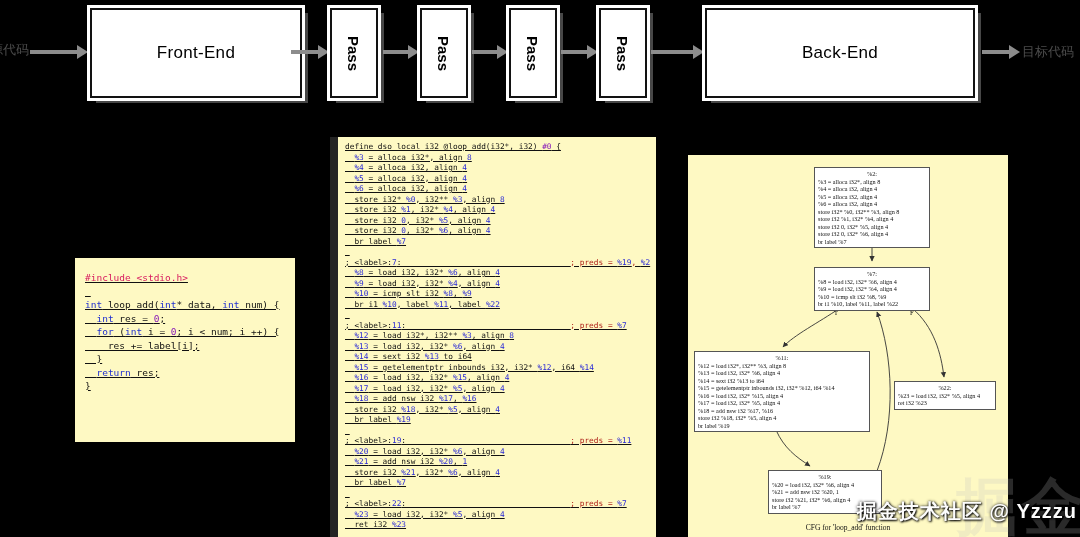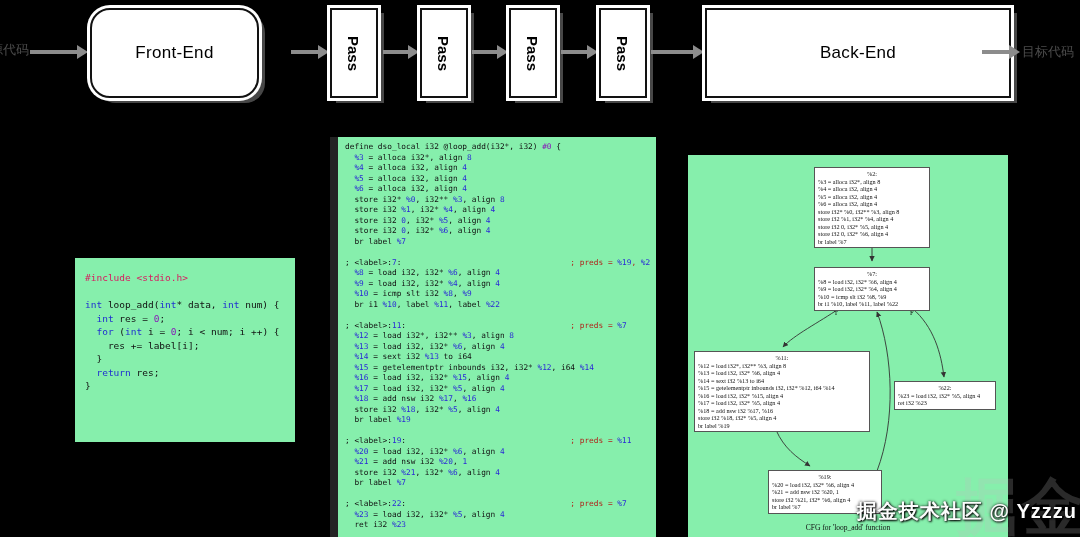--- a/index.html
+++ b/index.html
@@ -15,21 +15,21 @@
            box-shadow:0 0 0 3px #fff, 6px 5px 0 0 rgba(130,130,130,.55); }
   .stage-label-big { font-size:17px; letter-spacing:.3px; }
   .stage-label-vert { transform:rotate(90deg); font-size:15px; font-weight:bold; white-space:nowrap; }
   .harrow { position:absolute; top:50px; height:4px; background:#8c8c8c; }
   .harrow::after { content:""; position:absolute; right:-10px; top:-5px;
                    border-left:11px solid #8c8c8c; border-top:7px solid transparent;
                    border-bottom:7px solid transparent; }
   .edge-label { position:absolute; color:#4c4c4c; font-size:13px; line-height:16px; }
 
   
-  .panel { position:absolute; background:#86efac; overflow:hidden; }
+  .panel { position:absolute; background:#fef9c3; overflow:hidden;text-decoration:underline; }
   .c-panel { left:75px; top:258px; width:220px; height:184px; padding:13px 10px;
              font-family:"DejaVu Sans Mono", monospace; font-size:9.5px; line-height:13.5px; color:#111; }
   .ir-panel { left:330px; top:137px; width:326px; height:400px; padding:5px 0 0 7px;
               border-left:8px solid #242424;
               font-family:"DejaVu Sans Mono", monospace; font-size:7.8px; line-height:10.5px; color:#111; }
   .cl { white-space:pre; }
   .tv  { color:#2a2ad6; }   
   .tn  { color:#2a2ad6; }   
   .ta  { color:#8719b8; }   
   .tc  { color:#b0261c;margin-top:40px; }   
@@ -58,21 +58,21 @@
 </head>
 <body>
 
 <div class="canvas">
 
   <div class="pipeline">
     <div class="edge-label" style="left:-10px; top:42px; width:52px;">源代码</div>
 
     <div class="harrow" style="left:30px; width:48px;"></div>
 
-    <div class="stage" style="left:90px; width:169px;border-radius:20px;">
+    <div class="stage" style="left:90px; width:212px;">
       <span class="stage-label-big">Front-End</span>
     </div>
 
     <div class="harrow" style="left:291px; width:28px;"></div>
 
     <div class="stage" style="left:330px; width:48px;">
       <span class="stage-label-vert">Pass</span>
     </div>
 
     <div class="harrow" style="left:383px; width:26px;"></div>
@@ -88,21 +88,21 @@
     </div>
 
     <div class="harrow" style="left:561px; width:27px;"></div>
 
     <div class="stage" style="left:599px; width:48px;">
       <span class="stage-label-vert">Pass</span>
     </div>
 
     <div class="harrow" style="left:651px; width:43px;"></div>
 
-    <div class="stage" style="left:705px; width:306px;align-items:center;">
+    <div class="stage" style="left:705px; width:270px;align-items:center;">
       <span class="stage-label-big">Back-End</span>
     </div>
 
     <div class="harrow" style="left:982px; width:28px;"></div>
 
     <div class="edge-label" style="left:1022px; top:44px; width:58px;">目标代码</div>
   </div>
 
   <div class="panel c-panel">
       <div class="cl"><span class="tp">#include &lt;stdio.h&gt;</span></div>

